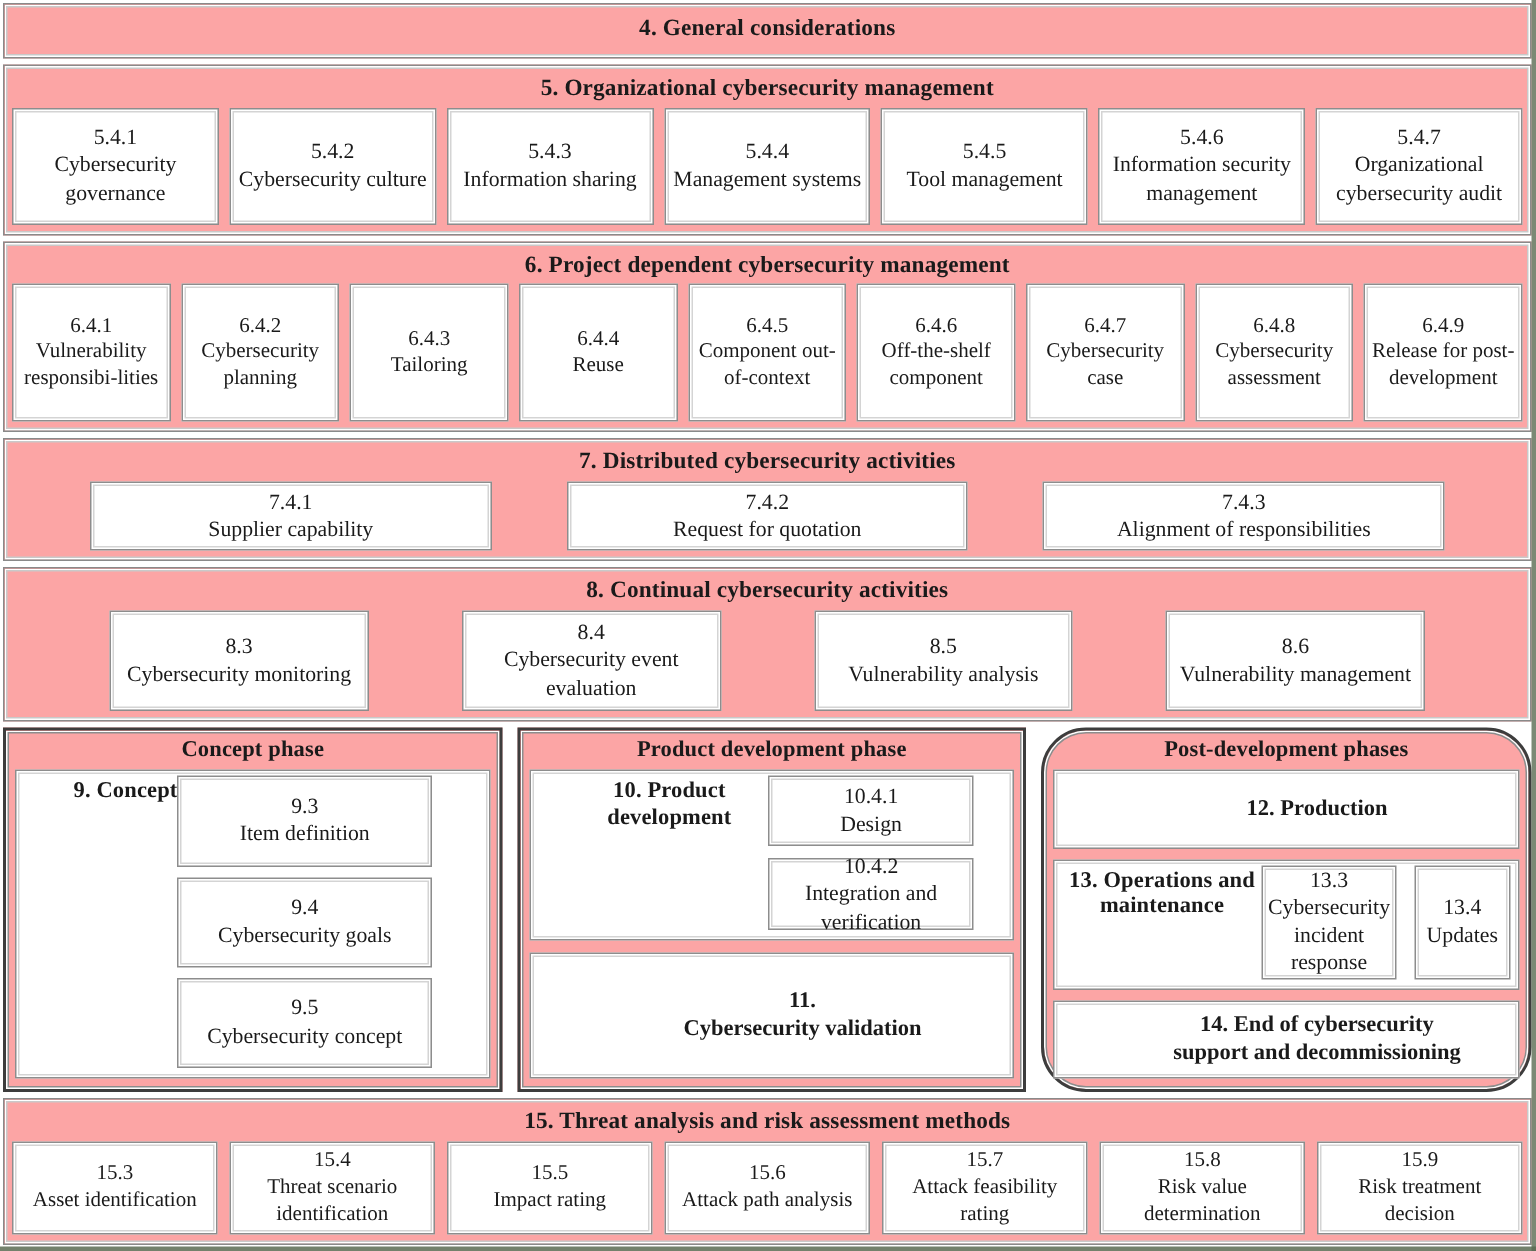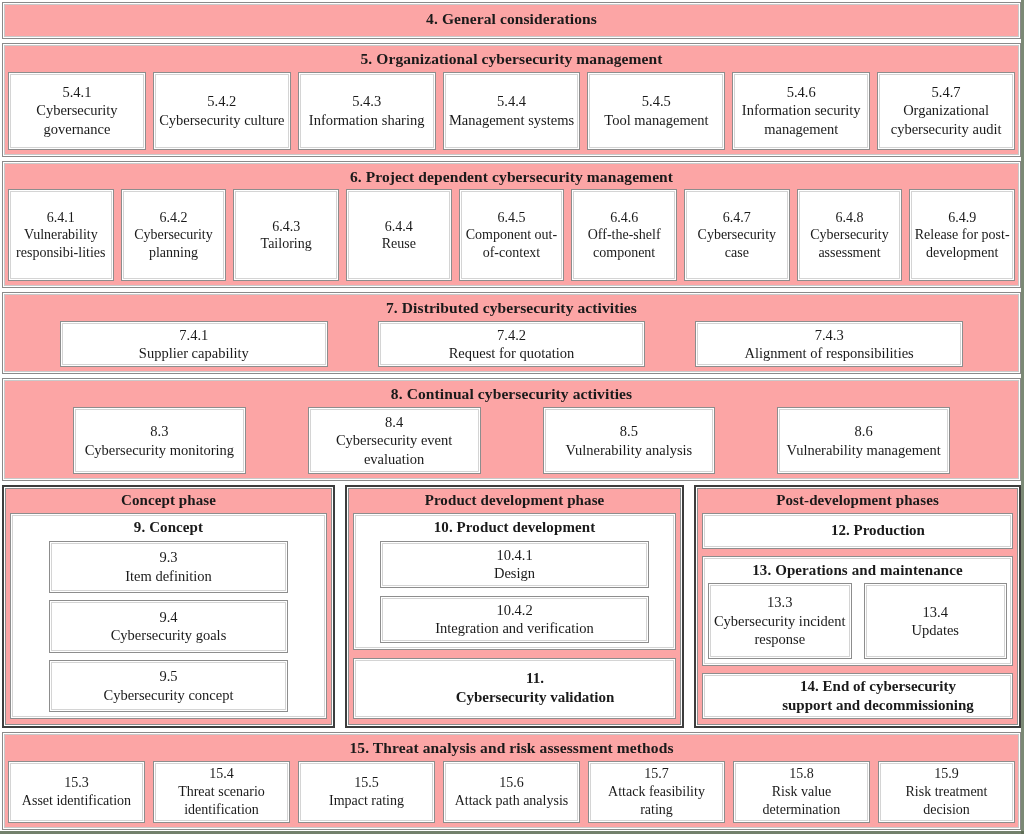--- a/index.html
+++ b/index.html
@@ -99,34 +99,33 @@
 
   
   #phases {
     display: flex;
     gap: 10px;
     align-items: stretch;
     height: 243px;
   }
   #phase-concept   { flex: 0 0 333px; }
   #phase-product   { flex: 0 0 339px; }
-  #phase-post      { flex: 1 1 auto; }
+  #phase-post      { flex: 1 1 auto; border-radius: 30px; }
   .phase {
     display: flex;
     flex-direction: column;
     padding: 3px 6px 7px 6px;
   }
   .phase > .sec-title { font-size: 15px; padding: 2px 0 4px; }
   .subgroup {
     border: 1px solid #8d8d8d;
     box-shadow: inset 0 0 0 1px #ffffff, inset 0 0 0 2px #d4d4d4;
     background: #fff;
     padding: 3px 6px 6px 6px;
     display: flex;
-    flex-direction: column;
   }
   .subgroup > .sec-title { font-size: 15px; padding: 2px 0 4px; }
   .stack { display: flex; flex-direction: column; gap: 7px; flex: 1 1 auto; justify-content: space-between; }
   .stack .cell { flex: 1 1 0; }
 
   #phase-concept .subgroup { flex: 1 1 auto; padding-left: 38px; padding-right: 38px; }
   #phase-product .subgroup { padding-left: 26px; padding-right: 26px; }
   #phase-product .stack { gap: 8px; }
   #phase-product .cell.design,
   #phase-product .cell.integration { height: 48px; }

